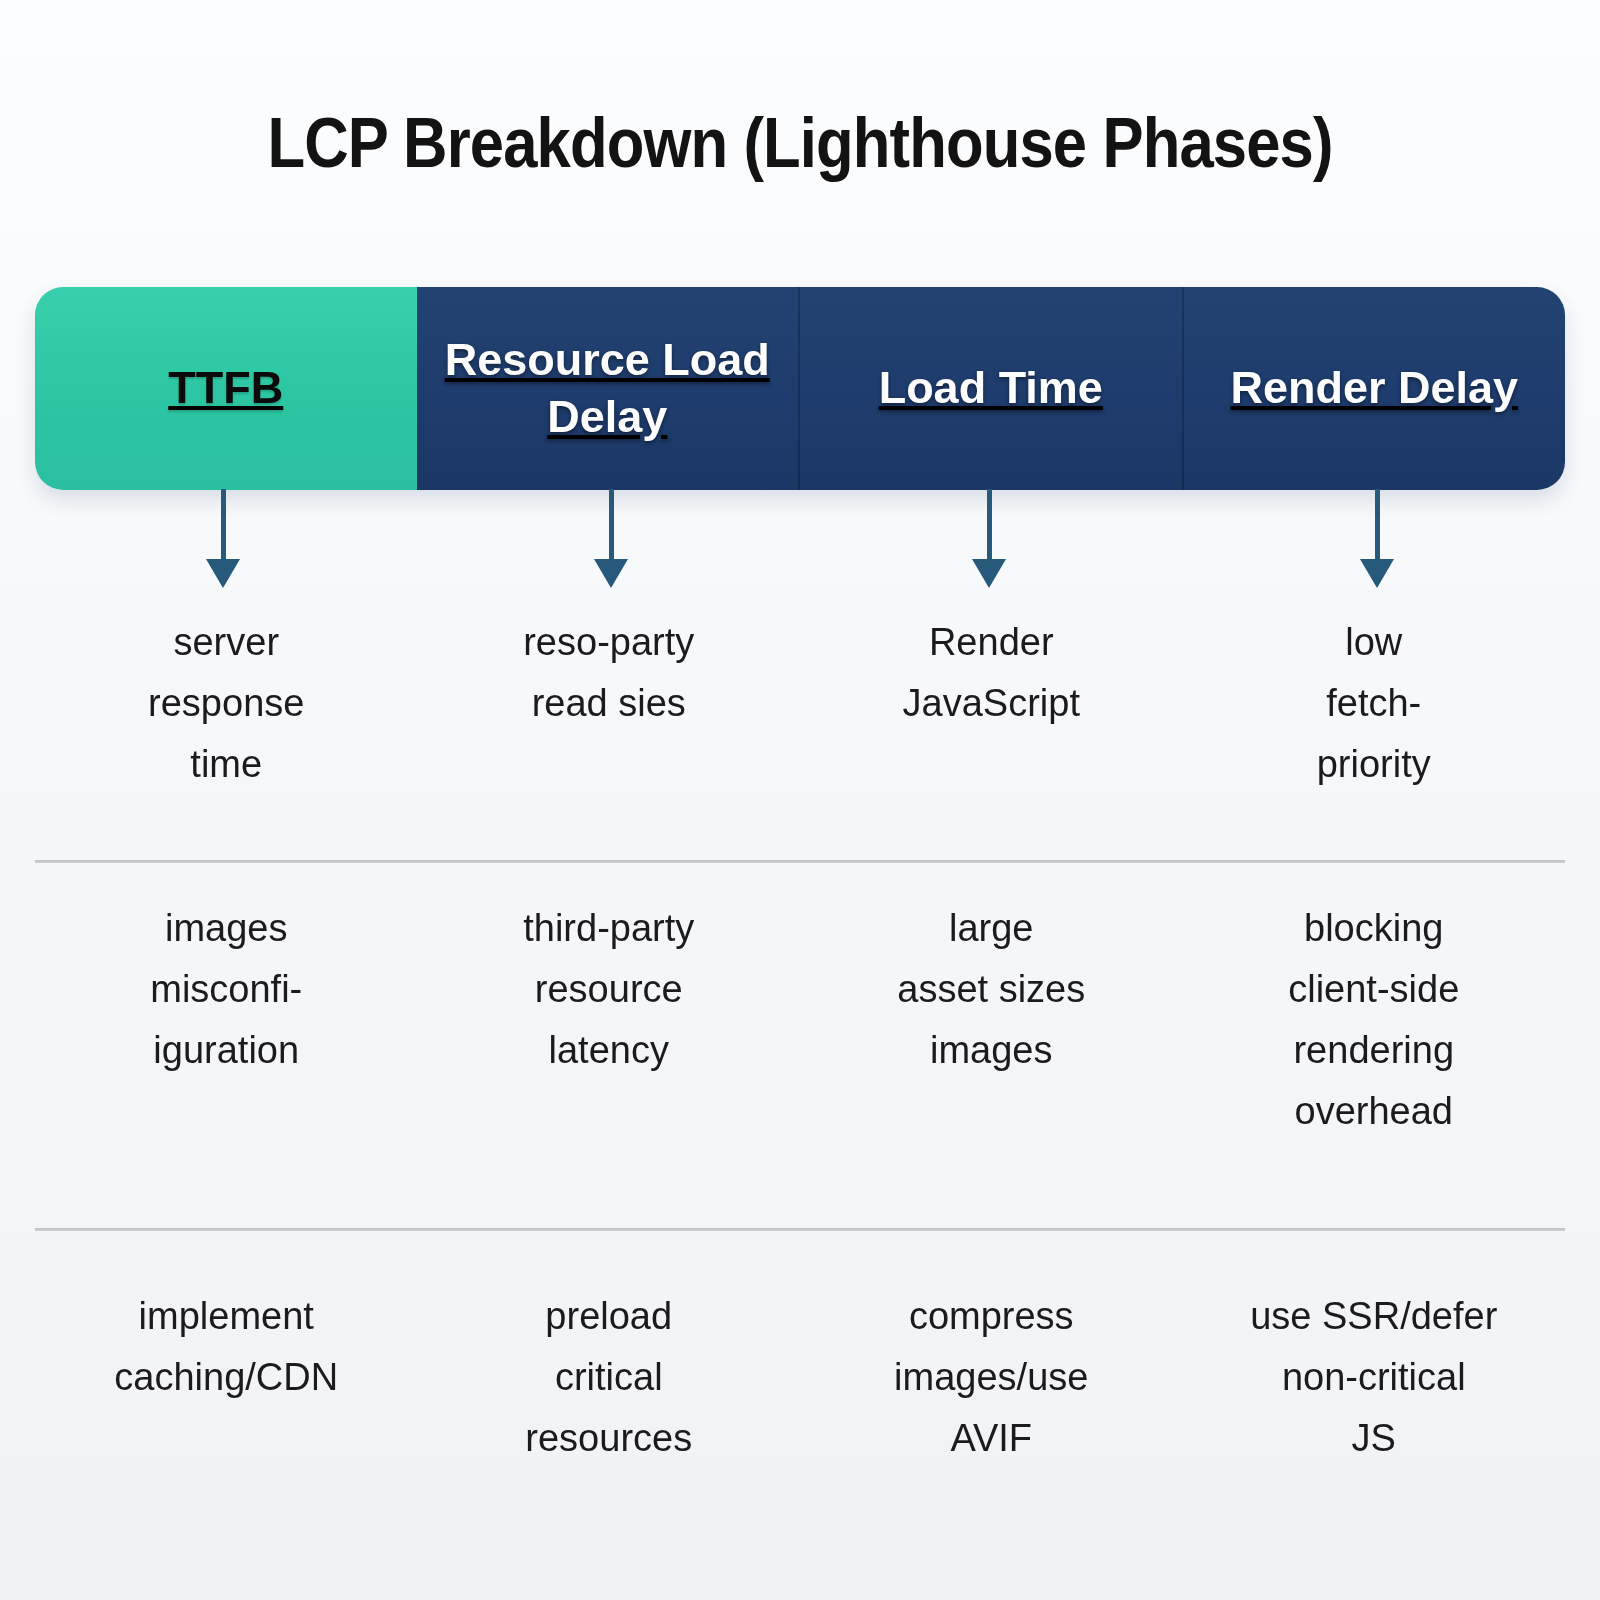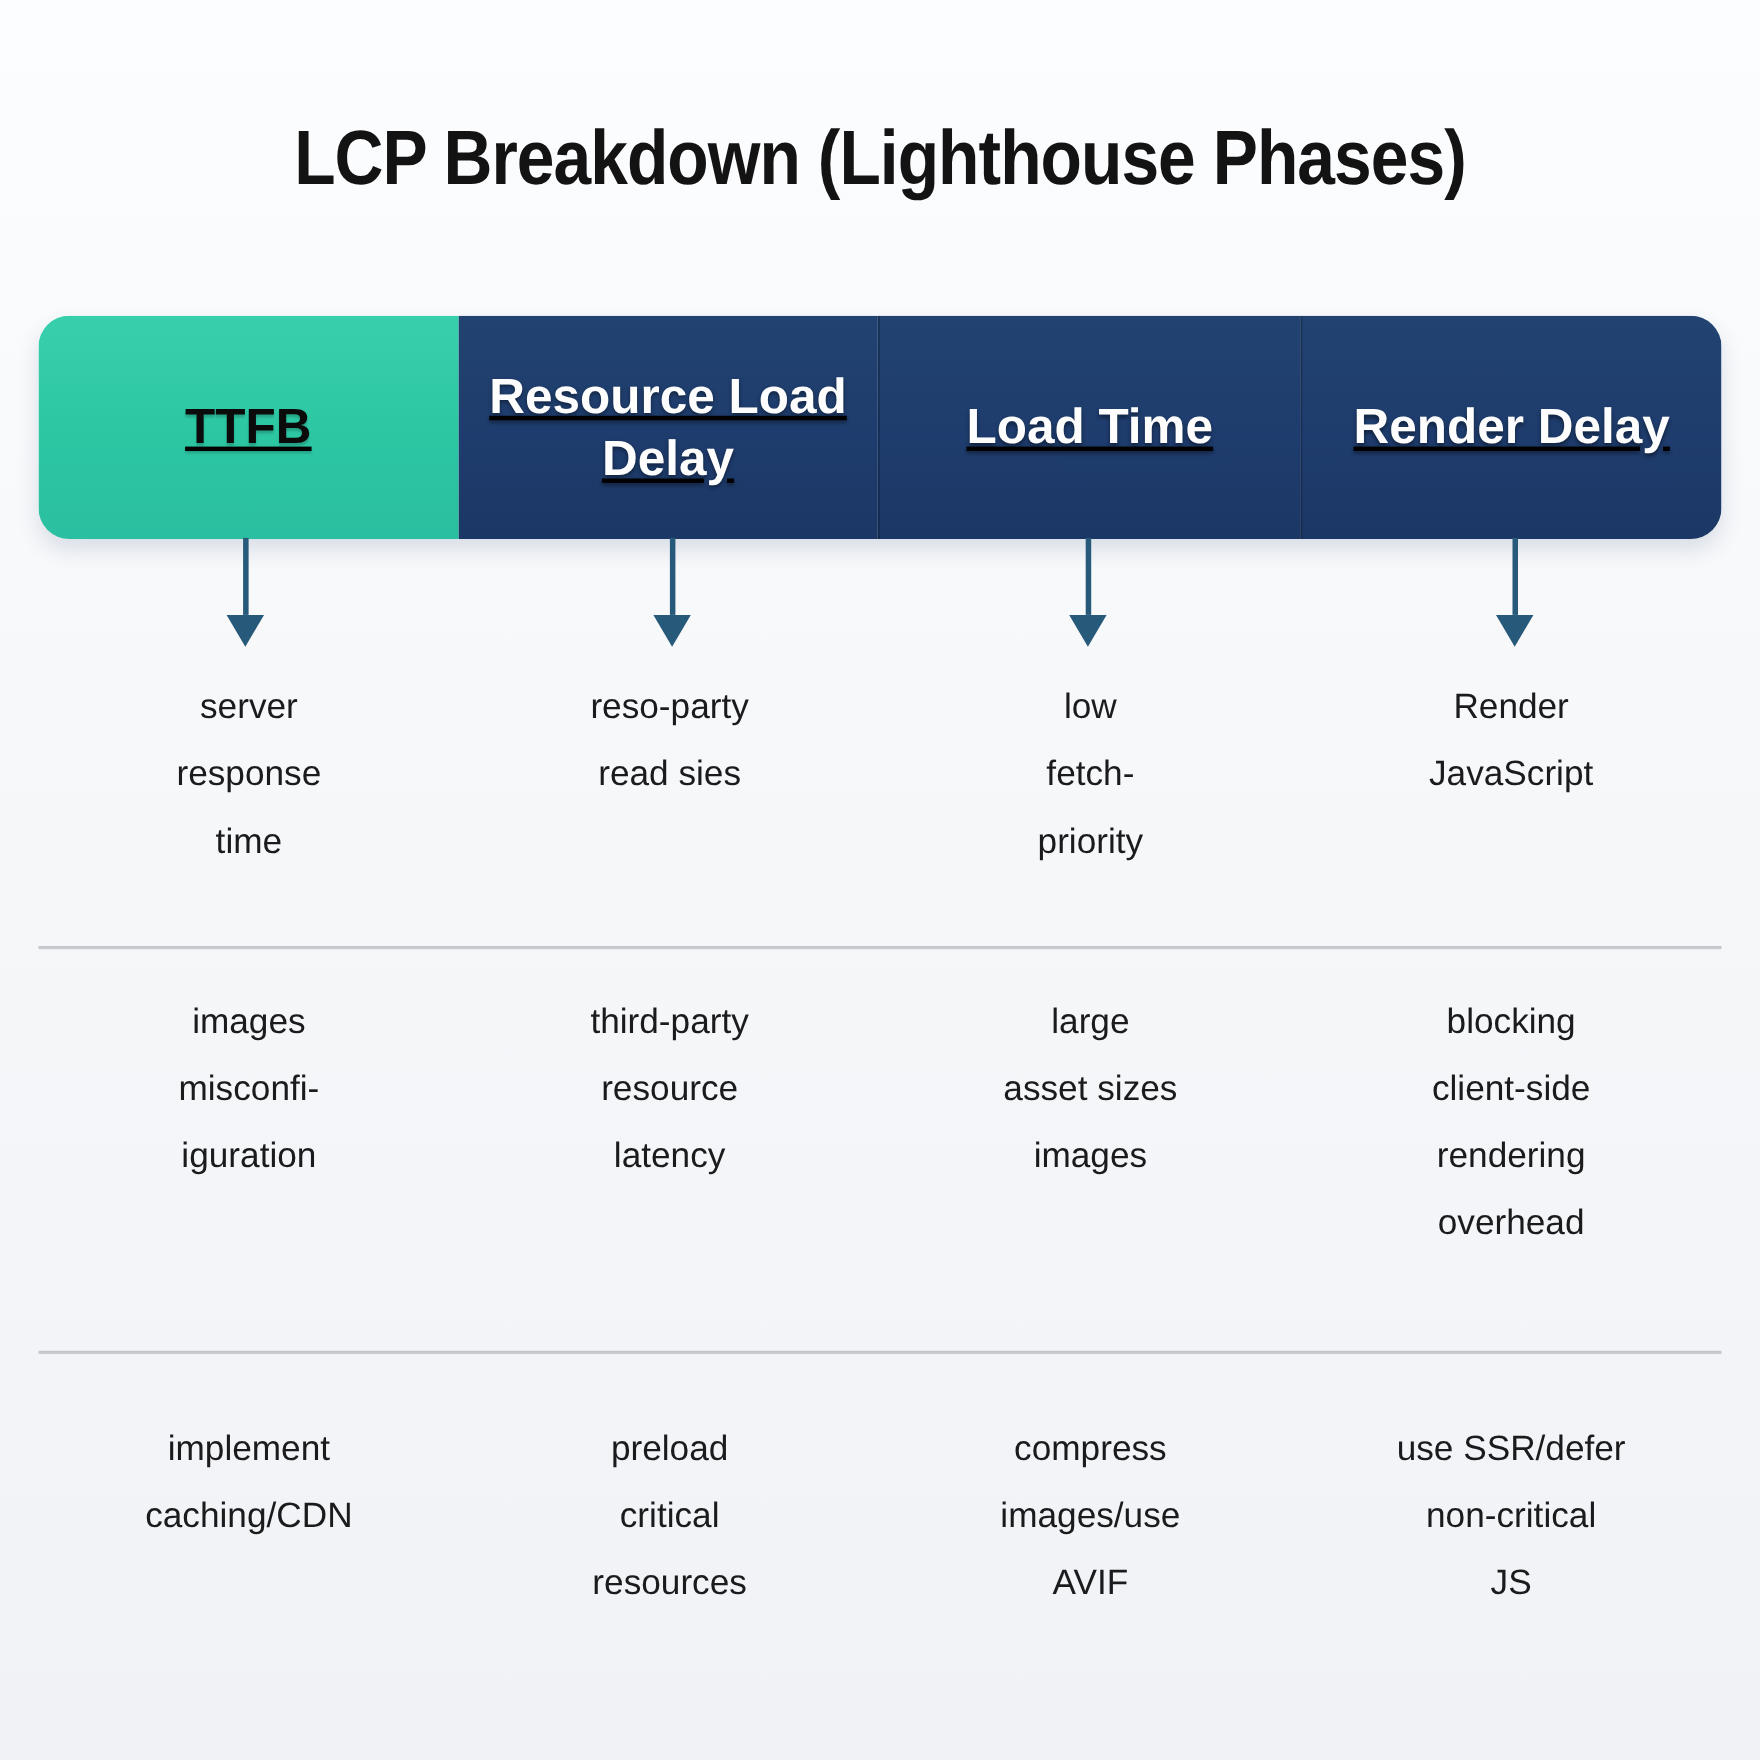--- a/index.html
+++ b/index.html
@@ -96,21 +96,21 @@
     left: 35px;
     width: 1530px;
     display: grid;
     grid-template-columns: repeat(4, 1fr);
   }
   .row-1 { top: 612px; }
   .row-2 { top: 898px; }
   .row-3 { top: 1258px; margin-top: 28px; }
   .cell {
     text-align: center;
-    font-size: 32px;
+    font-size: 38px;
     line-height: 61px;
     color: #1b1b1d;
     white-space: pre-line;
     padding: 0 14px;
   }
 
   
   .divider {
     position: absolute;
     left: 35px;
@@ -159,25 +159,25 @@
     <div class="shaft"></div>
     <div class="head"></div>
   </div>
 
   <div class="row row-1">
     <div class="cell">server
 response
 time</div>
     <div class="cell">reso-party
 read sies</div>
+    <div class="cell">Render
+JavaScript</div>
     <div class="cell">low
 fetch-
 priority</div>
-    <div class="cell">Render
-JavaScript</div>
   </div>
 
   <div class="divider divider-1"></div>
 
   <div class="row row-2">
     <div class="cell">images
 misconfi-
 iguration</div>
     <div class="cell">third-party
 resource

